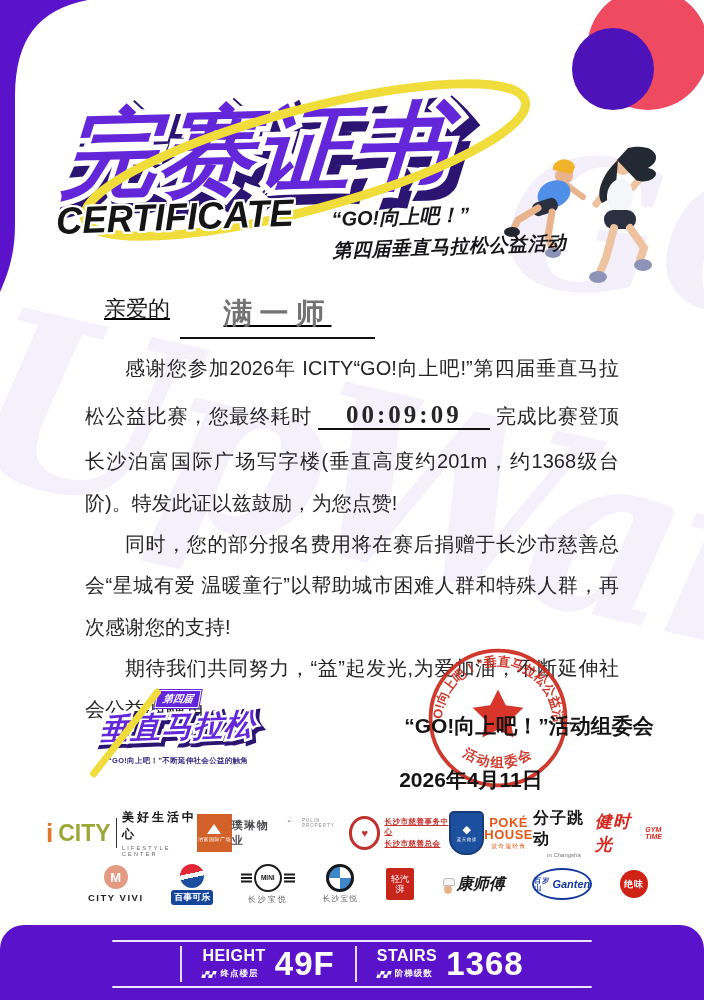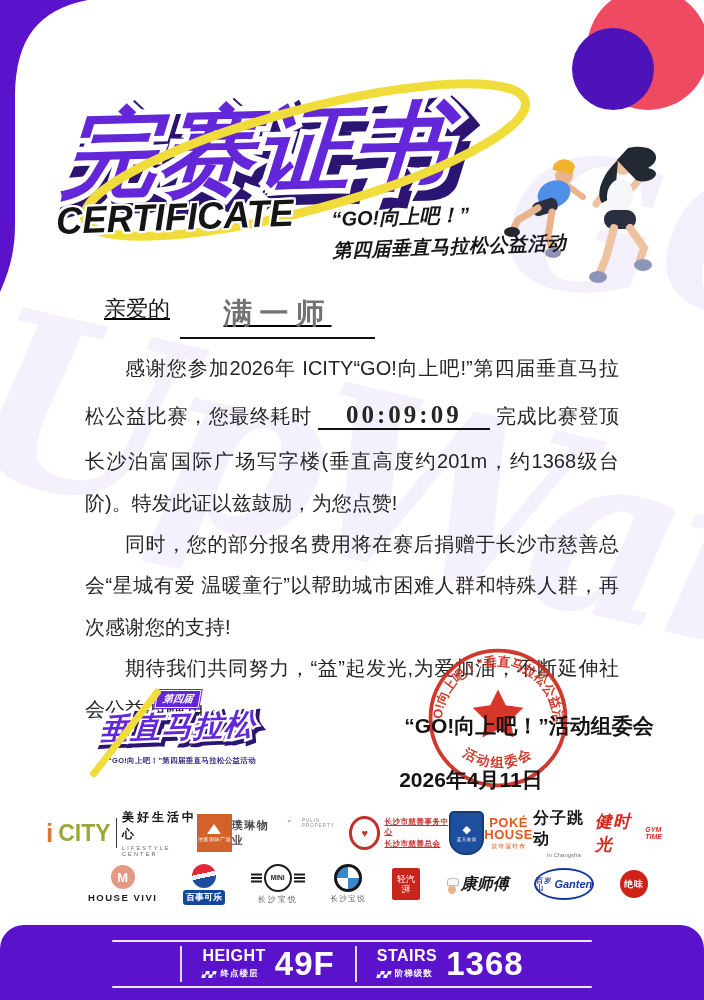--- a/index.html
+++ b/index.html
@@ -246,21 +246,21 @@
   </div>
 
   <div class="event-logo">
     <div class="logo-badge">第四届</div>
     <div class="stack logo-title">
       <span class="l1">垂直马拉松</span>
       <span class="l2">垂直马拉松</span>
       <span class="l3">垂直马拉松</span>
     </div>
     <div class="logo-slash"></div>
-    <div class="logo-sub">“GO!向上吧！”第四届垂直马拉松公益活动</div>
+    <div class="logo-sub">“GO!向上吧！”不断延伸社会公益的触角</div>
   </div>
 
   <svg class="stamp" width="152" height="152" viewBox="0 0 160 160">
     <circle cx="80" cy="80" r="71" fill="none" stroke="#cb2a1c" stroke-width="4"></circle>
     <defs>
       <path id="arcT" d="M 21,84 A 59,59 0 1 1 139,84"></path>
       <path id="arcB" d="M 26,100 A 62,62 0 0 0 134,100"></path>
     </defs>
     <text font-size="13.5" fill="#cb2a1c" font-weight="600">
       <textPath href="#arcT" startOffset="50%" text-anchor="middle">“GO!向上吧！”垂直马拉松公益活动</textPath>
@@ -322,21 +322,21 @@
       <span class="gym-en">
         <span>GYM</span>
         <span>TIME</span>
       </span>
     </div>
   </div>
 
   <div class="sponsors-r2">
     <div class="moly">
       <span class="moly-m">M</span>
-      <span class="moly-en">HOUSE VIVI</span>
+      <span class="moly-en">CITY VIVI</span>
     </div>
     <div class="pepsi">
       <span class="pepsi-ball"></span>
       <span class="pepsi-cn">百事可乐</span>
     </div>
     <div class="mini">
       <span class="mini-top">
         <span class="wing"></span>
         <span class="mini-c">MINI</span>
         <span class="wing"></span>

